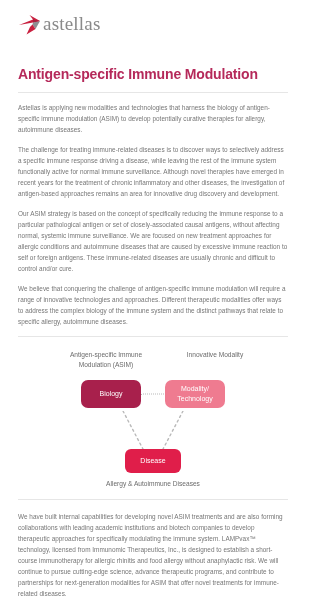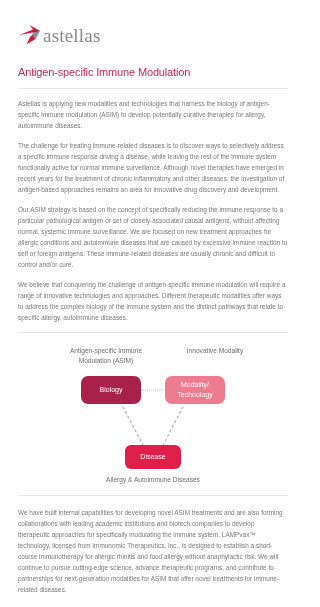--- a/index.html
+++ b/index.html
@@ -18,21 +18,21 @@
     width: 306px;
     height: 607px;
     box-sizing: border-box;
     padding: 0 18px;
     position: relative;
   }
 
   
   .logo-row {
     display: flex;
-    align-items: center;
+    align-items: flex-start;
     height: 56px;
     padding-top: 14px;
     box-sizing: border-box;
   }
   .logo-mark {
     width: 26px;
     height: 22px;
     flex: 0 0 auto;
     margin-right: 1px;
     display: block;
@@ -41,22 +41,22 @@
     font-family: "Liberation Serif", serif;
     font-size: 19px;
     color: #8a8a8a;
     letter-spacing: 0.2px;
     line-height: 1;
     margin-left: -2px;
   }
 
   
   .title {
-    font-size: 11px;
-    font-weight: normal;
+    font-size: 14px;
+    font-weight: bold;
     color: #b5295a;
     margin: 10px 0 0 0;
     letter-spacing: -0.15px;
     line-height: 1.25;
   }
   .divider {
     border: 0;
     border-top: 1px solid #e6e6e6;
     margin: 8px 0 9px 0;
   }

